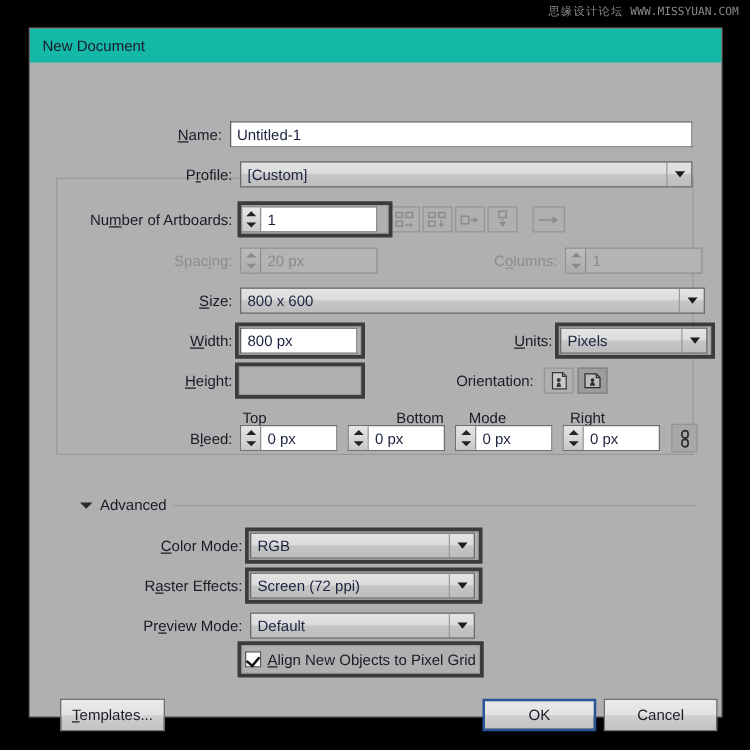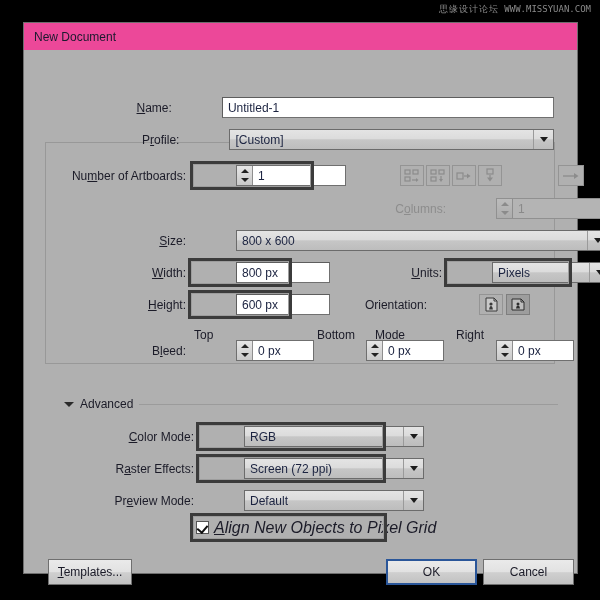--- a/index.html
+++ b/index.html
@@ -31,21 +31,21 @@
     left: 24px;
     top: 23px;
     width: 553px;
     height: 550px;
     background: #b0b0b0;
     box-sizing: border-box;
     box-shadow: 0 0 0 1px #6e6e6e;
   }
   #titlebar {
     height: 27px;
-    background: #ec4899;
+    background: #14b8a6;
     display: flex;
     align-items: center;
     padding-left: 10px;
     box-sizing: border-box;
   }
   #titlebar .ttl {
     font-size: 12px;
     color: #1a1a2e;
   }
 
@@ -53,21 +53,20 @@
     position: relative;
     height: 523px;
   }
 
   
   .row {
     position: absolute;
     display: flex;
     align-items: center;
     height: 21px;
-    gap: 44px;
   }
   .lbl {
     font-size: 12px;
     color: #1b1b28;
     text-align: right;
     white-space: nowrap;
   }
   .lbl.dim { color: #8d8d8d; }
   .u { text-decoration: underline; }
 
@@ -248,21 +247,21 @@
   }
   .cbox::after {
     content: "";
     position: absolute;
     left: 2px; top: 1px;
     width: 5px; height: 8px;
     border-right: 2px solid #101010;
     border-bottom: 2px solid #101010;
     transform: rotate(40deg);
   }
-  #cbrow .cbtext { font-size: 16px; color: #1b1b28; white-space: nowrap; font-style: italic; }
+  #cbrow .cbtext { font-size: 12px; color: #1b1b28; white-space: nowrap; }
 
   
   .pbtn {
     position: absolute;
     box-sizing: border-box;
     height: 26px;
     border: 1px solid #6f6f6f;
     background: linear-gradient(to bottom,#eaeaea 0%,#e2e2e2 48%,#cfcfcf 53%,#c2c2c2 100%);
     display: flex;
     align-items: center;
@@ -354,20 +353,30 @@
 
       <div class="ibtn" style="margin-left:12px; width:26px;">
         <svg width="18" height="10" viewBox="0 0 18 10">
           <path d="M1 5 H14" stroke="#8c8c8c" stroke-width="1.3"></path>
           <path d="M12 2 L16.5 5 L12 8 Z" fill="#8c8c8c"></path>
         </svg>
       </div>
     </div>
     <div class="hl" style="left:166px; top:111px; width:124px; height:29px;"></div>
 
+    <div class="row" style="left:100px; top:148px;">
+      <span class="lbl dim" style="width:62px;">Spac<span class="u">i</span>ng:</span>
+      <div class="spinfield dis" style="width:110px; margin-left:6px;">
+        <div class="spin dis">
+          <span class="sp-up"></span>
+          <span class="sp-dn"></span>
+        </div>
+        <div class="val">20 px</div>
+      </div>
+    </div>
     <div class="row" style="left:358px; top:148px;">
       <span class="lbl dim" style="width:64px;">C<span class="u">o</span>lumns:</span>
       <div class="spinfield dis" style="width:110px; margin-left:6px;">
         <div class="spin dis">
           <span class="sp-up"></span>
           <span class="sp-dn"></span>
         </div>
         <div class="val">1</div>
       </div>
     </div>
@@ -394,21 +403,20 @@
         <span>Pixels</span>
         <span class="arrowbox">
             <span class="tri-d"></span>
           </span>
       </div>
     </div>
     <div class="hl" style="left:420px; top:208px; width:128px; height:29px;"></div>
 
     <div class="row" style="left:100px; top:244px;">
       <span class="lbl" style="width:62px;"><span class="u">H</span>eight:</span>
-      <div class="tin" style="width:94px; margin-left:6px;">600 px</div>
     </div>
     <div class="hl" style="left:164px; top:240px; width:104px; height:29px;"></div>
 
     <div class="row" style="left:323px; top:244px;">
       <span class="lbl" style="width:80px;">Orientation:</span>
       <div style="display:flex; gap:3px; margin-left:8px;">
         <div class="ibtn">
           <svg width="15" height="15" viewBox="0 0 15 15">
             <path d="M2 1 H10 L13 4 V14 H2 Z" fill="#c9c9c9" stroke="#3a3a3a" stroke-width="1"></path>
             <path d="M10 1 V4 H13" fill="none" stroke="#3a3a3a" stroke-width="1"></path>

